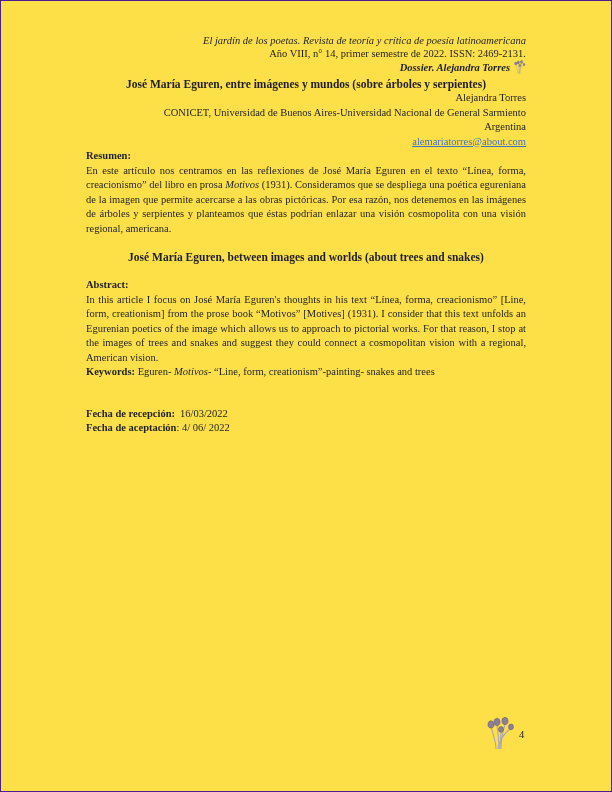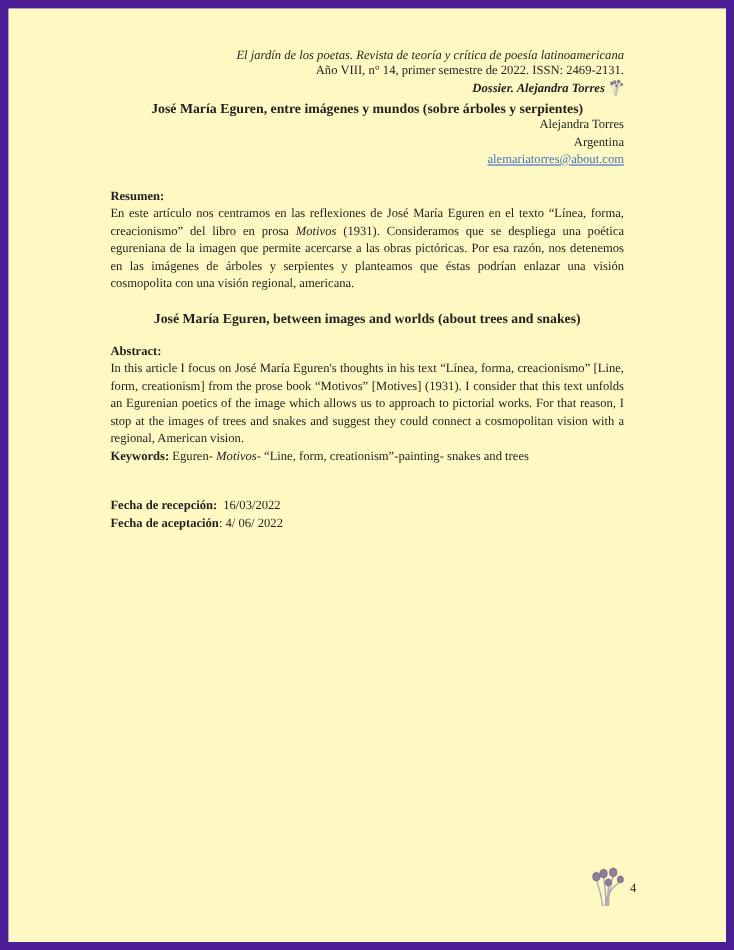--- a/index.html
+++ b/index.html
@@ -1,22 +1,22 @@
 <!DOCTYPE html>
 <html><head>
 <meta charset="utf-8">
 <style>
   html, body { margin: 0; padding: 0; background: #ffffff; }
   .page {
     position: relative;
     width: 612px;
     height: 792px;
     box-sizing: border-box;
-    background: #fef9c3;
-    border: 7px solid #4c1d95;
+    background: #fde047;
+    border: 1px solid #4c1d95;
     font-family: "Liberation Serif", "DejaVu Serif", serif;
     color: #1f1f1f;
     overflow: hidden;
   }
   .content {
     position: absolute;
     left: 85px;
     right: 85px;
     top: 33px;
   }
@@ -54,21 +54,21 @@
     font-weight: bold;
     font-size: 10.5px;
     line-height: 14.5px;
   }
   .para {
     font-size: 10.5px;
     line-height: 14.5px;
     text-align: justify;
     margin: 0;
   }
-  .resumen-block { margin-top: 16px; }
+  .resumen-block { }
   .palabra-block { margin-top: 14px; }
   .abstract-heading { margin-top: 14px; }
   .keywords-block { }
   .fechas-block { margin-top: 27px; font-size: 10.5px; line-height: 14.5px; }
   .fechas-block .value { padding-left: 5px; }
   b, strong { font-weight: bold; }
   i, em { font-style: italic; }
   
   .footer-flowers {
     position: absolute;
@@ -115,20 +115,21 @@
       <div class="line2">Año VIII, n° 14, primer semestre de 2022. ISSN: 2469-2131.</div>
       <div class="line3"><span>Dossier. Alejandra Torres</span><span class="inline-flower"><svg width="13" height="14" viewBox="0 0 28 34">
               <use href="#bouquet"></use>
             </svg></span></div>
     </div>
 
     <div class="title-es">José María Eguren, entre imágenes y mundos (sobre árboles y serpientes)</div>
 
     <div class="author-block">
       <div>Alejandra Torres</div>
+      <div>CONICET, Universidad de Buenos Aires-Universidad Nacional de General Sarmiento</div>
       <div>Argentina</div>
       <div><a class="email-link">alemariatorres@about.com</a></div>
     </div>
 
     <div class="resumen-block">
       <div class="sec-heading">Resumen:</div>
       <p class="para"><span>En este artículo nos centramos en las reflexiones de José María Eguren en el texto “Línea, forma, creacionismo” del libro en prosa </span><i>Motivos</i><span> (1931). Consideramos que se despliega una poética egureniana de la imagen que permite acercarse a las obras pictóricas. Por esa razón, nos detenemos en las imágenes de árboles y serpientes y planteamos que éstas podrían enlazar una visión cosmopolita con una visión regional, americana.</span></p>
     </div>
 
 

